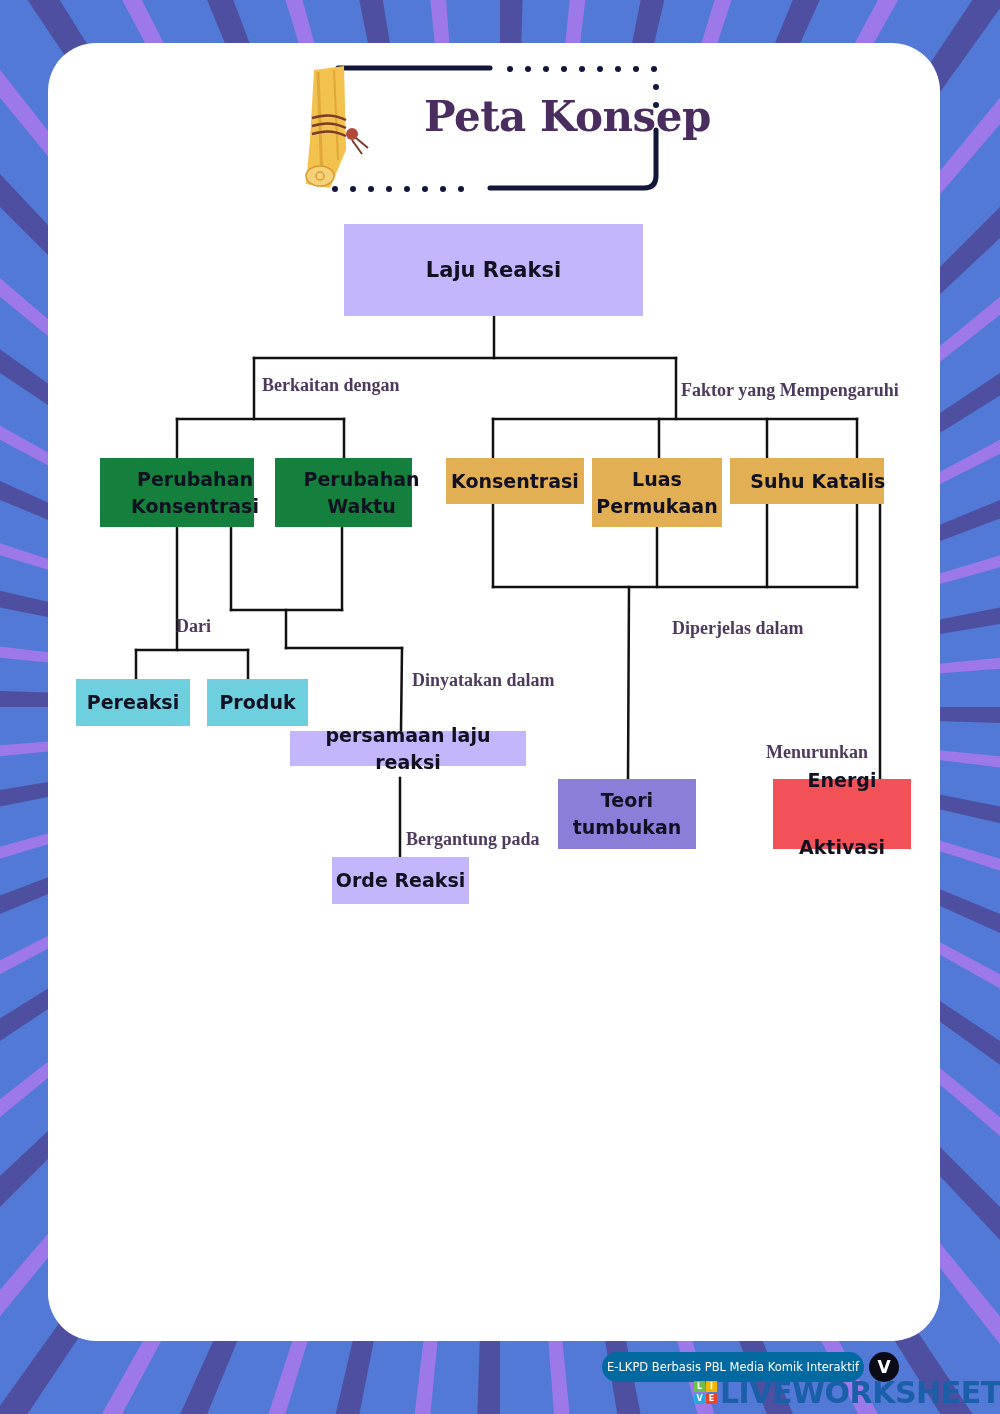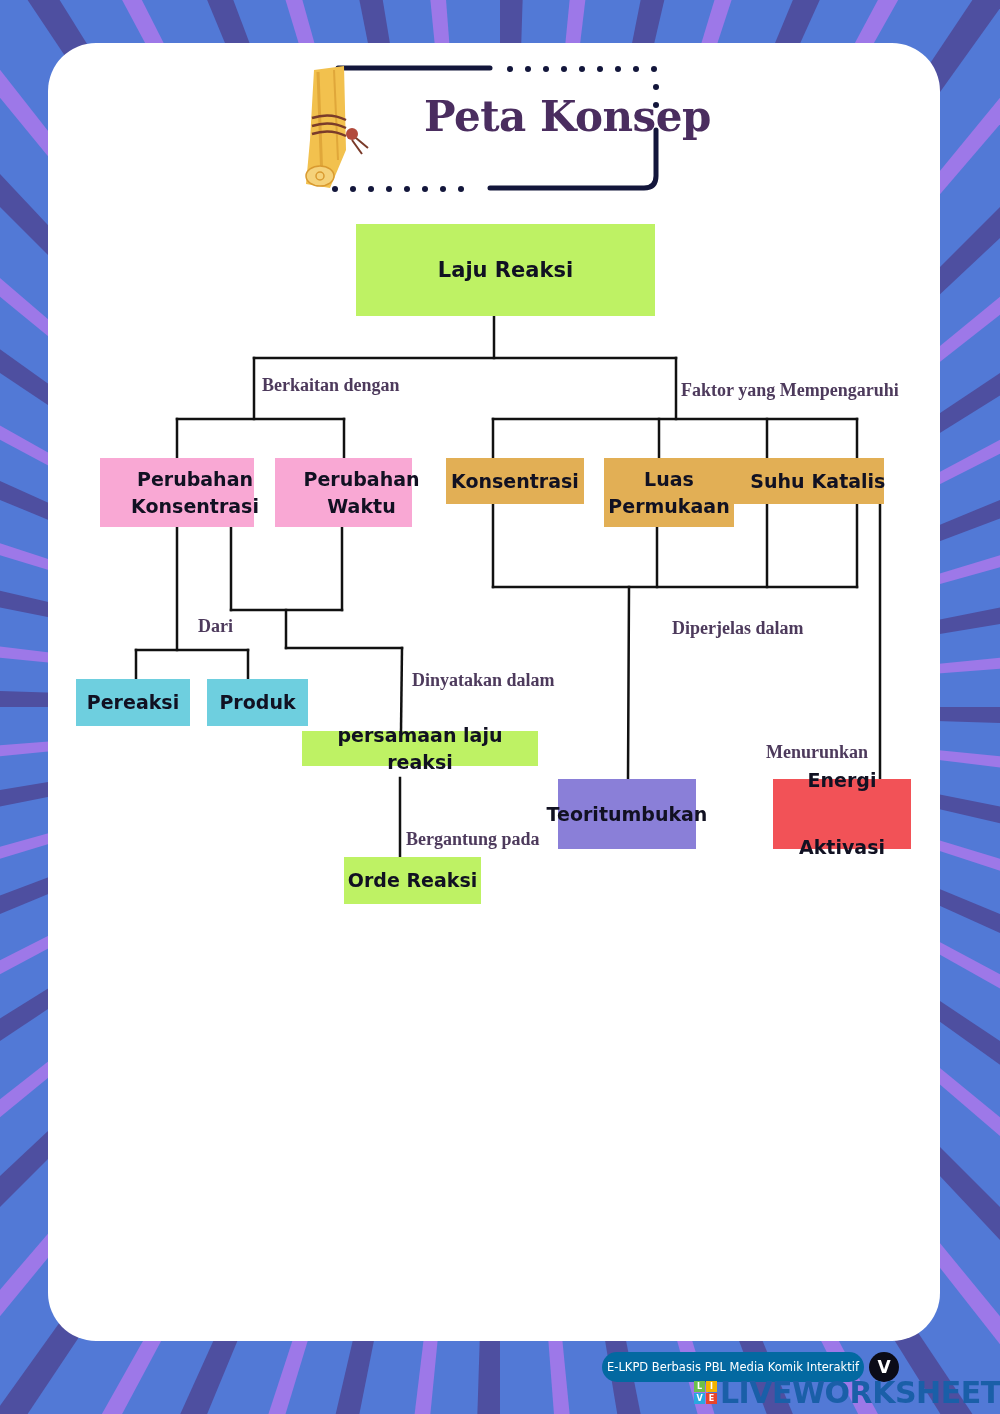--- a/index.html
+++ b/index.html
@@ -2,22 +2,22 @@
 <html><head>
 <meta charset="utf-8">
 <style>
   html, body { margin: 0; padding: 0; }
   body { width: 1000px; height: 1414px; position: relative; overflow: hidden; background: #5279d6; font-family: "DejaVu Sans", sans-serif; }
   #bg { position: absolute; left: 0; top: 0; width: 1000px; height: 1414px; }
   .card { position: absolute; left: 48px; top: 43px; width: 892px; height: 1298px; background: #ffffff; border-radius: 48px; }
   .title-frame { position: absolute; left: 0; top: 0; }
   .page-title { position: absolute; left: 376px; top: 92px; font-family: "DejaVu Serif", serif; font-weight: bold; font-size: 42px; color: #4a2d5f; letter-spacing: -0.5px; margin-left: 48px; }
   .node { position: absolute; display: flex; align-items: center; justify-content: center; text-align: center; font-family: "DejaVu Sans", sans-serif; font-weight: bold; font-size: 19px; line-height: 27px; color: #111122; box-sizing: border-box; }
-  .node.blue { background: #bef264; margin-left: 12px; }
-  .node.purple { background: #f9a8d4; padding-left: 36px; }
+  .node.blue { background: #c4b5fd; }
+  .node.purple { background: #15803d; padding-left: 36px; }
   .node.gold { background: #e2af55; }
   .node.cyan { background: #6ecfdf; }
   .node.violet { background: #8a7fd8; }
   .node.red { background: #f25257; gap: 40px; }
   .lbl { position: absolute; font-family: "Liberation Serif", serif; font-weight: bold; font-size: 18px; color: #4d3a5c; white-space: nowrap; }
   #lines { position: absolute; left: 0; top: 0; width: 1000px; height: 1414px; pointer-events: none; }
   .footer-pill { position: absolute; left: 602px; top: 1352px; width: 262px; height: 30px; background: #0369a1; border-radius: 15px; color: #ffffff; font-family: "DejaVu Sans", sans-serif; font-size: 11.5px; display: flex; align-items: center; justify-content: center; }
   .footer-v { position: absolute; left: 869px; top: 1352px; width: 30px; height: 30px; border-radius: 50%; background: #0b0b17; color: #fff; font-weight: bold; font-size: 17px; display: flex; align-items: center; justify-content: center; }
   .lw-logo { position: absolute; left: 694px; top: 1375px; display: flex; align-items: center; }
   .lw-grid { display: grid; grid-template-columns: 11px 11px; grid-template-rows: 11px 11px; gap: 1px; margin-right: 3px; }
@@ -180,21 +180,21 @@
   <span>Konsentrasi</span>
 </div>
 <div class="node purple" style="left:275px;top:458px;width:137px;height:69px;flex-direction:column;">
   <span>Perubahan</span>
   <span>Waktu</span>
 </div>
 
 <div class="node gold" style="left:446px;top:458px;width:138px;height:46px;">
     <span>Konsentrasi</span>
   </div>
-<div class="node gold" style="left:592px;top:458px;width:130px;height:69px;flex-direction:column;margin-left:12px;">
+<div class="node gold" style="left:592px;top:458px;width:130px;height:69px;flex-direction:column;">
   <span>Luas</span>
   <span>Permukaan</span>
 </div>
 <div class="node gold" style="left:730px;top:458px;width:95px;height:46px;">
     <span>Suhu</span>
   </div>
 <div class="node gold" style="left:813px;top:458px;width:71px;height:46px;">
     <span>Katalis</span>
   </div>
 
@@ -205,32 +205,32 @@
     <span>Produk</span>
   </div>
 
 <div class="node blue" style="left:290px;top:731px;width:236px;height:35px;">
     <span>persamaan laju reaksi</span>
   </div>
 <div class="node blue" style="left:332px;top:857px;width:137px;height:47px;">
     <span>Orde Reaksi</span>
   </div>
 
-<div class="node violet" style="left:558px;top:779px;width:138px;height:70px;flex-direction:row;align-items:center;">
+<div class="node violet" style="left:558px;top:779px;width:138px;height:70px;flex-direction:column;align-items:center;">
   <span>Teori</span>
   <span>tumbukan</span>
 </div>
 <div class="node red" style="left:773px;top:779px;width:138px;height:70px;flex-direction:column;">
   <span>Energi</span>
   <span>Aktivasi</span>
 </div>
 
 <div class="lbl" style="left:262px;top:375px;">Berkaitan dengan</div>
 <div class="lbl" style="left:681px;top:380px;">Faktor yang Mempengaruhi</div>
-<div class="lbl" style="left:198px;top:616px;text-align:right;">Dari</div>
+<div class="lbl" style="left:176px;top:616px;text-align:right;">Dari</div>
 <div class="lbl" style="left:412px;top:670px;">Dinyatakan dalam</div>
 <div class="lbl" style="left:672px;top:606px;margin-top:12px;">Diperjelas dalam</div>
 <div class="lbl" style="left:406px;top:816px;margin-top:13px;">Bergantung pada</div>
 <div class="lbl" style="left:766px;top:742px;">Menurunkan</div>
 
 <div class="footer-pill">E-LKPD Berbasis PBL Media Komik Interaktif</div>
 <div class="footer-v">V</div>
 <div class="lw-logo">
   <div class="lw-grid">
     <span style="background:#6cc04a">L</span>

